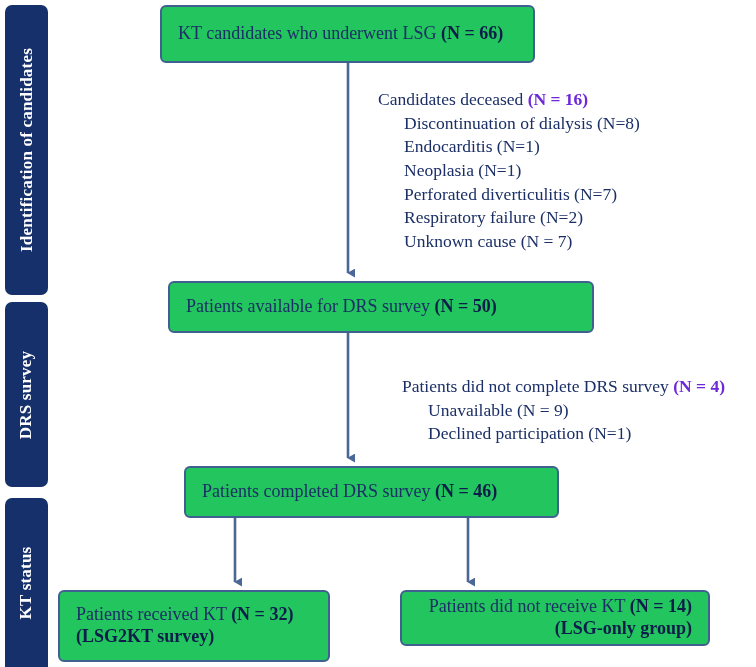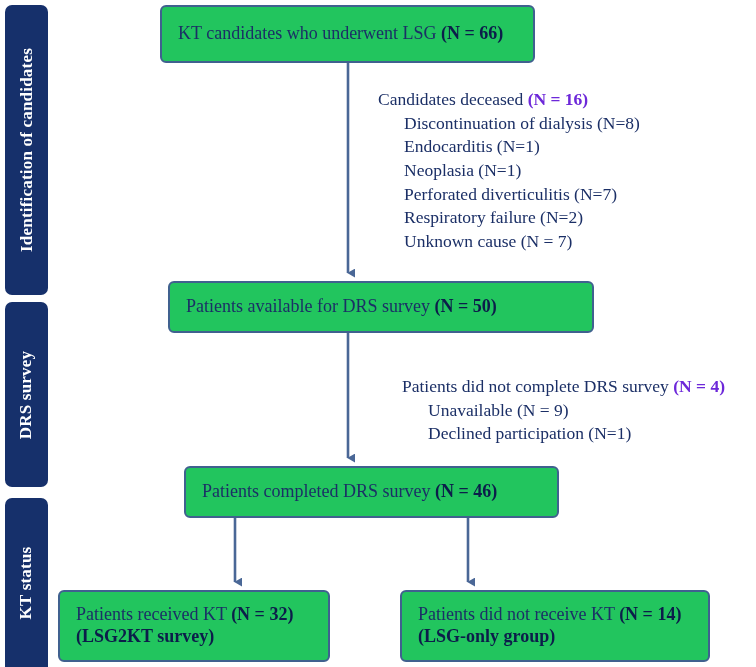--- a/index.html
+++ b/index.html
@@ -62,21 +62,21 @@
     justify-content: center;
     padding: 6px 16px;
   }
   .flow-box .ln { white-space: nowrap; }
   .flow-box b { font-weight: bold; color: #0c1d4a; }
 
   #box-candidates  { left: 160px; top: 5px;   width: 375px; height: 58px; }
   #box-available   { left: 168px; top: 281px; width: 426px; height: 52px; }
   #box-completed   { left: 160px; top: 466px; width: 375px; height: 52px; margin-left: 24px; }
   #box-received-kt { left: 58px;  top: 590px; width: 272px; height: 72px; }
-  #box-no-kt       { left: 400px; top: 590px; width: 310px; height: 72px; }
+  #box-no-kt       { left: 400px; top: 590px; width: 310px; height: 56px; text-align: right; }
 
   
   .note-block {
     position: absolute;
     color: #1b2f66;
     font-size: 17.5px;
     line-height: 1.35;
   }
   .note-block .note-head { white-space: nowrap; }
   .note-block .note-head b { font-weight: bold; color: #6d28d9; }

